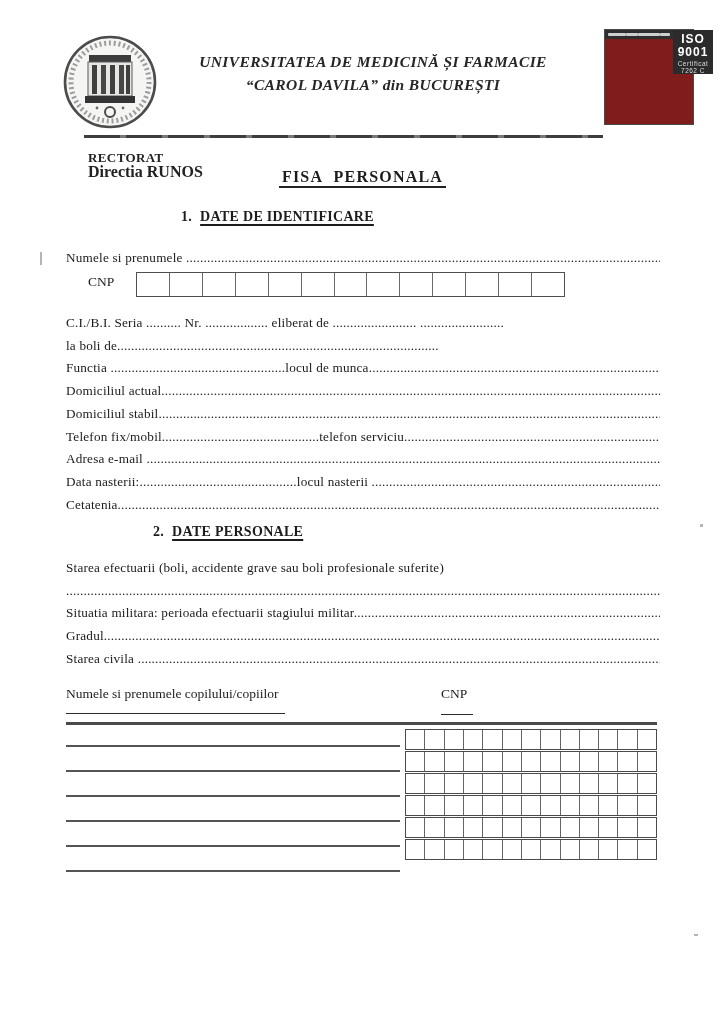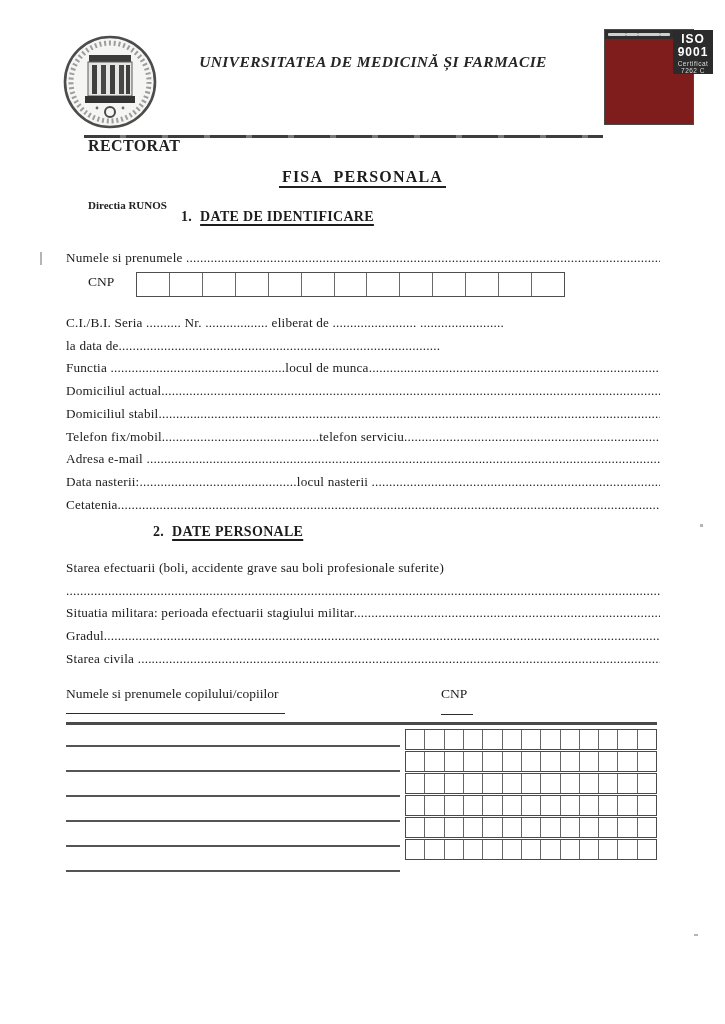--- a/index.html
+++ b/index.html
@@ -25,22 +25,22 @@
   .stamp-bottom{height:40px;background:#2b2b2b;color:#fff;text-align:center;
     display:flex;flex-direction:column;justify-content:center;gap:1px;padding:2px 0;}
   .stamp-microline{height:2px;background:#b9b9b9;margin:0 14px;border-radius:1px;}
   .stamp-iso{font-family:"Liberation Sans",sans-serif;font-weight:bold;font-size:12px;
     letter-spacing:1px;line-height:13px;}
   .stamp-cert{font-family:"Liberation Sans",sans-serif;font-size:6.5px;color:#dcdcdc;
     letter-spacing:.5px;line-height:7px;}
   #rule1{position:absolute;left:84px;top:135px;width:519px;height:3px;
     background:repeating-linear-gradient(90deg,#3d3d3d 0 36px,#787878 36px 42px);}
   #office{position:absolute;left:88px;top:139px;font-weight:bold;color:#222;}
-  #office .o1{font-size:16px;letter-spacing:.4px;line-height:14px;}
-  #office .o2{font-size:11px;line-height:13px;margin-top:46px;}
+  #office .o1{font-size:13px;letter-spacing:.4px;line-height:14px;margin-top:12px;}
+  #office .o2{font-size:16px;line-height:13px;}
   
   #form-title{position:absolute;left:0;right:0;top:168px;text-align:center;}
   #form-title span{font-size:16px;font-weight:bold;letter-spacing:1.2px;word-spacing:6px;
     border-bottom:2.2px solid #222;padding:0 3px 1px 3px;}
   .sec-head{position:absolute;left:153px;font-size:14px;font-weight:bold;letter-spacing:.3px;}
   .sec-head .num{margin-right:8px;}
   .sec-head .txt{text-decoration:underline;text-decoration-thickness:1.6px;text-underline-offset:2.5px;}
   #sec1-head{top:209px;margin-left:28px;}
   #sec2-head{top:524px;}
   
@@ -86,20 +86,21 @@
     <rect x="57" y="33" width="5" height="29" fill="#474747"></rect>
     <rect x="64" y="33" width="4" height="29" fill="#3f3f3f"></rect>
     <rect x="23" y="64" width="50" height="7" fill="#343434"></rect>
     <circle cx="48" cy="80" r="5" fill="none" stroke="#4a4a4a" stroke-width="2"></circle>
     <circle cx="35" cy="76" r="1.4" fill="#6a6a6a"></circle>
     <circle cx="61" cy="76" r="1.4" fill="#6a6a6a"></circle>
   </svg>
 
   <div id="univ-name">
     <div>UNIVERSITATEA DE MEDICINĂ ȘI FARMACIE</div>
+    <div>“CAROL DAVILA” din BUCUREȘTI</div>
   </div>
 
   <div id="stamp">
     <div class="stamp-topbar">
       <i style="width:18px"></i>
         <i style="width:12px"></i>
         <i style="width:22px"></i>
         <i style="width:10px"></i>
     </div>
     <div class="stamp-noise"></div>
@@ -140,21 +141,21 @@
       <div class="cell"></div>
       <div class="cell"></div>
       <div class="cell"></div>
       <div class="cell"></div>
       <div class="cell"></div>
       <div class="cell"></div>
     </div>
 
   <div id="s1-lines">
       <div class="fline">C.I./B.I.  Seria .......... Nr. .................. eliberat de ........................ ........................</div>
-      <div class="fline">la data de............................................................................................</div>
+      <div class="fline">la boli de............................................................................................</div>
       <div class="fline">Functia ..................................................locul de munca....................................................................................................</div>
       <div class="fline">Domiciliul actual..........................................................................................................................................................................</div>
       <div class="fline">Domiciliul stabil..........................................................................................................................................................................</div>
       <div class="fline">Telefon fix/mobil.............................................telefon serviciu..........................................................................................</div>
       <div class="fline">Adresa e-mail ..........................................................................................................................................................................</div>
       <div class="fline">Data nasterii:.............................................locul nasterii ...............................................................................................</div>
       <div class="fline">Cetatenia....................................................................................................................................................................................</div>
     </div>
 
   <div class="sec-head" id="sec2-head">

